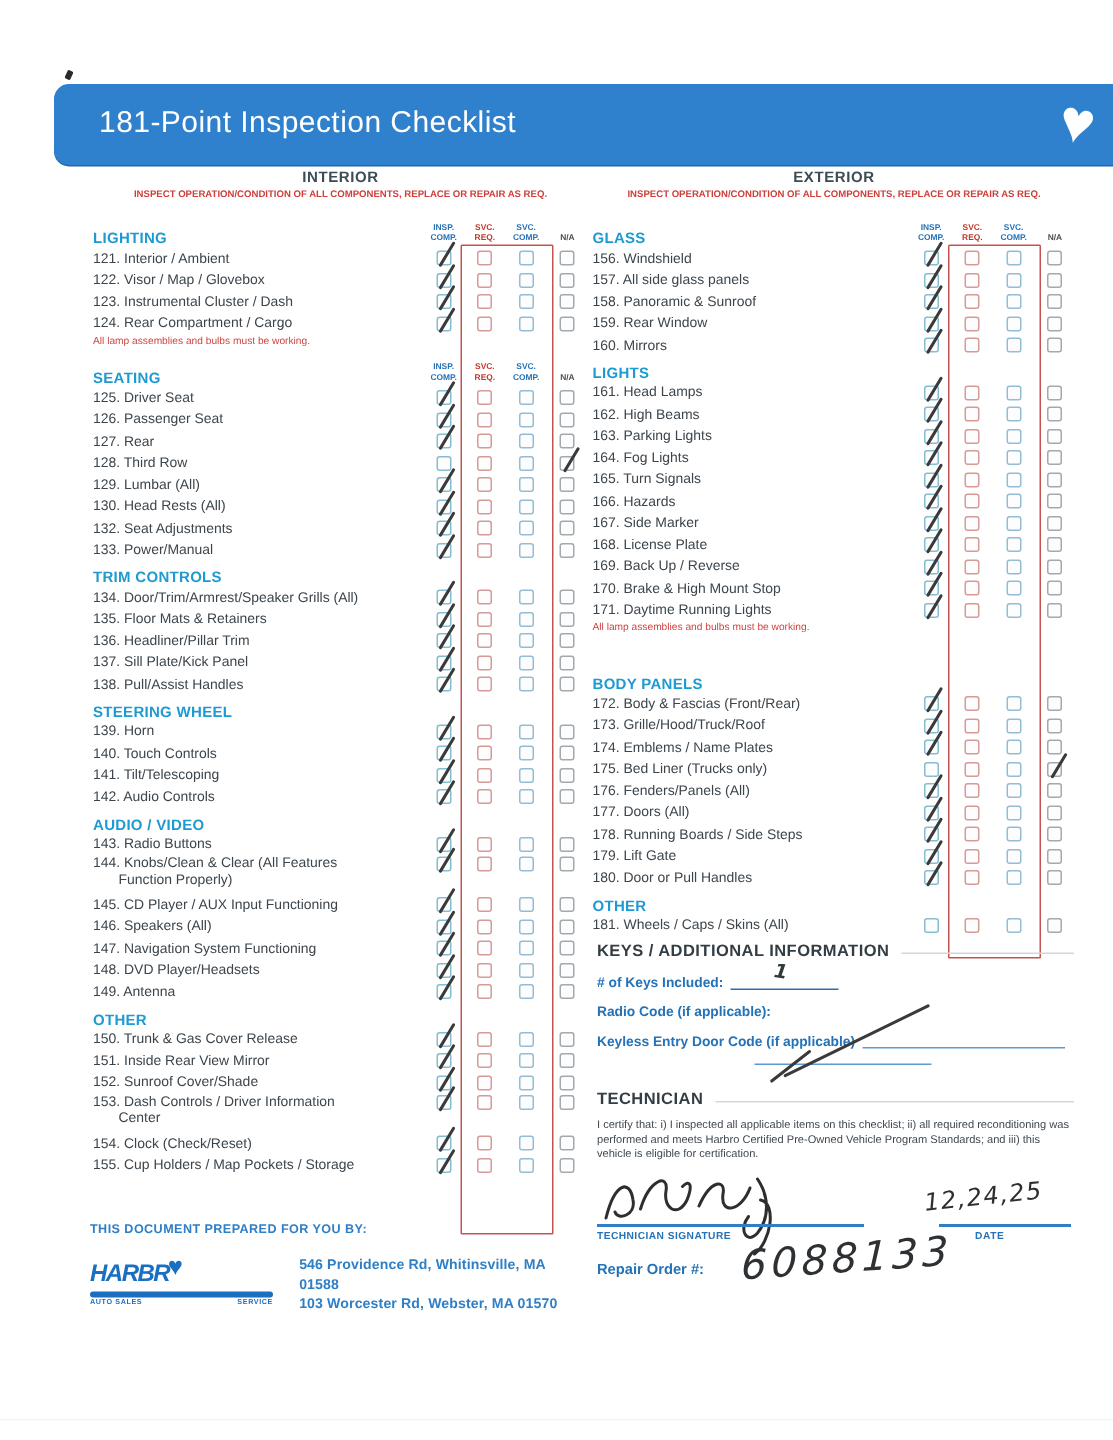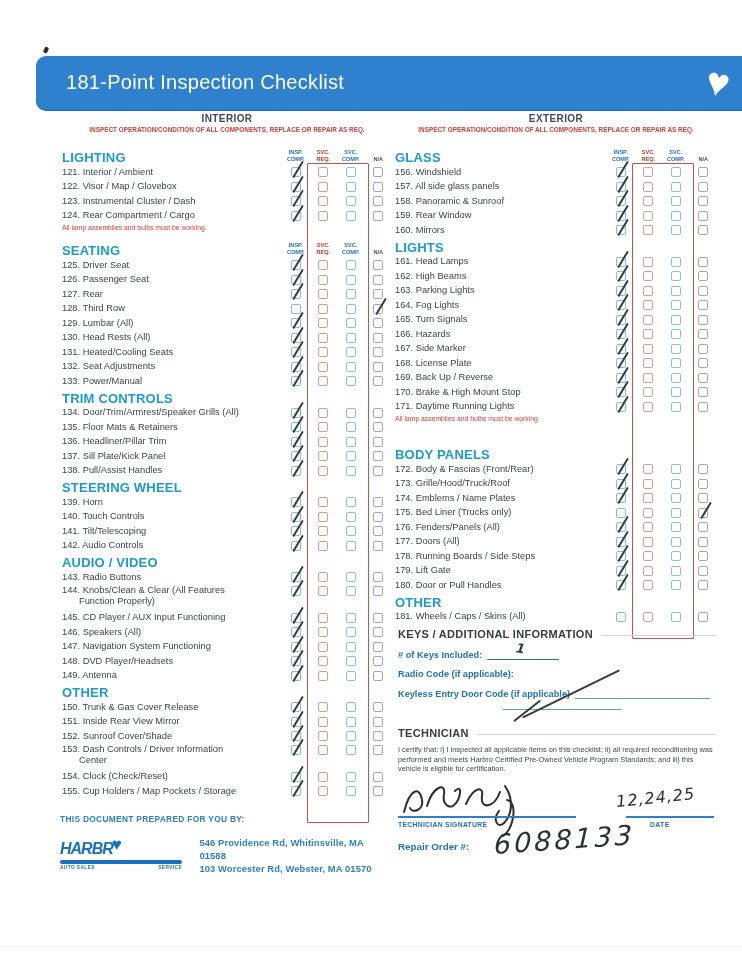--- a/index.html
+++ b/index.html
@@ -19,21 +19,21 @@
   .col-left{left:62px;width:330px;}
   .col-right{left:395px;width:322px;}
   .sec-title{text-align:center;color:#3c4b54;font-weight:bold;font-size:10px;letter-spacing:.4px;line-height:11px;}
   .sec-sub{text-align:center;color:#cf3f3a;font-weight:bold;font-size:6.4px;line-height:10px;margin-top:1px;}
 
   .grouplist{position:relative;margin-top:0;}
   .ghead{display:flex;align-items:flex-end;margin-top:5px;height:20px;}
   .grouplist > .ghead:first-child{margin-top:10px;}
   .ghead.plain{height:14px;margin-top:3px;}
   .gnote + .ghead.plain{margin-top:24px;}
-  .gtitle{flex:1;color:#1e9ad2;font-weight:bold;font-size:13px;letter-spacing:.2px;}
+  .gtitle{flex:1;color:#1e9ad2;font-weight:bold;font-size:10px;letter-spacing:.2px;}
   .lcell{flex:0 0 27.5px;text-align:center;font-size:5.6px;font-weight:bold;line-height:1.25;
          display:flex;flex-direction:column;justify-content:flex-end;padding-bottom:2px;}
   .lbl-blue{color:#2472b8;} .lbl-red{color:#c0392b;} .lbl-na{color:#4a4f52;}
 
   .row{display:flex;align-items:center;height:14.5px;}
   .row.tall{height:26px;align-items:flex-start;}
   .row.tall .cell{margin-top:1px;}
   .ilabel{flex:1;font-size:9.3px;color:#3c454c;line-height:11px;white-space:pre-line;
           text-indent:-17px;padding-left:17px;}
   .cell{flex:0 0 27.5px;display:flex;justify-content:center;position:relative;}
@@ -281,36 +281,20 @@
           </span>
           <span class="cell">
             <span class="box box-svc_comp"></span>
           </span>
           <span class="cell">
             <span class="box box-na"></span>
           </span>
         </div>
         <div class="row">
           <span class="ilabel">130. Head Rests (All)</span>
-          <span class="cell">
-            <span class="box box-insp"></span>
-            <span class="tick"></span>
-          </span>
-          <span class="cell">
-            <span class="box box-svc_req"></span>
-          </span>
-          <span class="cell">
-            <span class="box box-svc_comp"></span>
-          </span>
-          <span class="cell">
-            <span class="box box-na"></span>
-          </span>
-        </div>
-        <div class="row">
-          <span class="ilabel">131. Heated/Cooling Seats</span>
           <span class="cell">
             <span class="box box-insp"></span>
             <span class="tick"></span>
           </span>
           <span class="cell">
             <span class="box box-svc_req"></span>
           </span>
           <span class="cell">
             <span class="box box-svc_comp"></span>
           </span>

